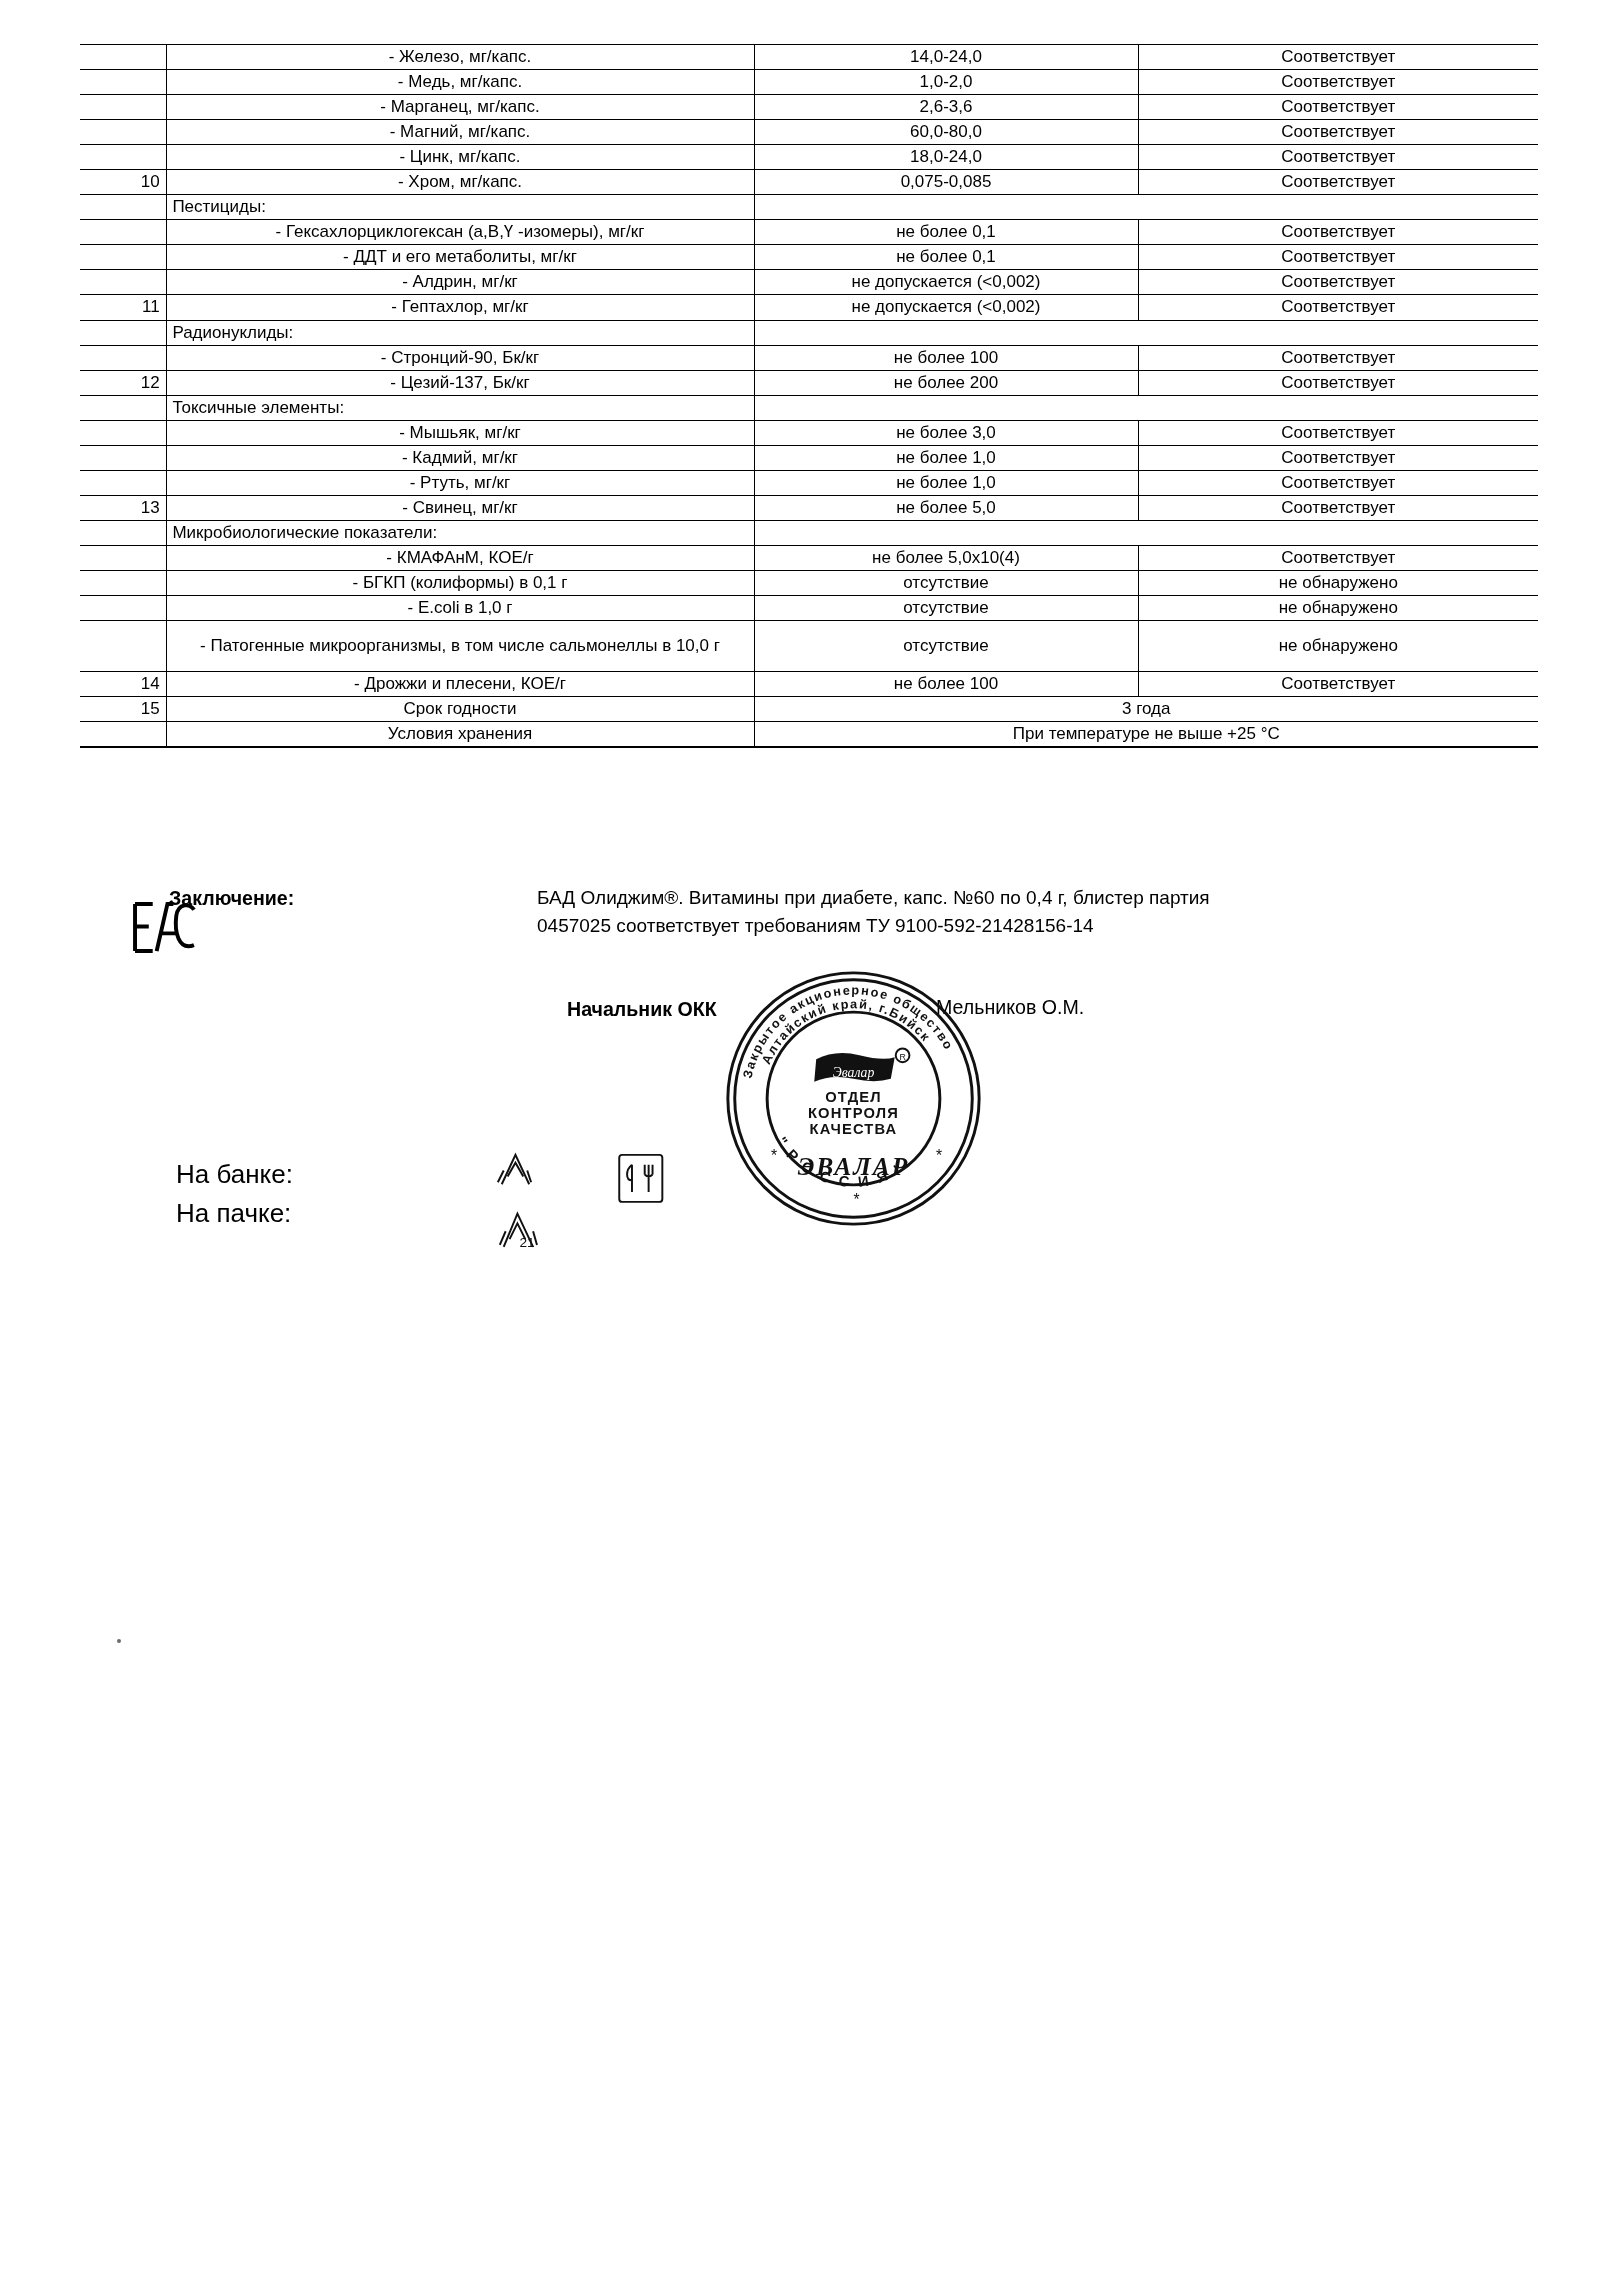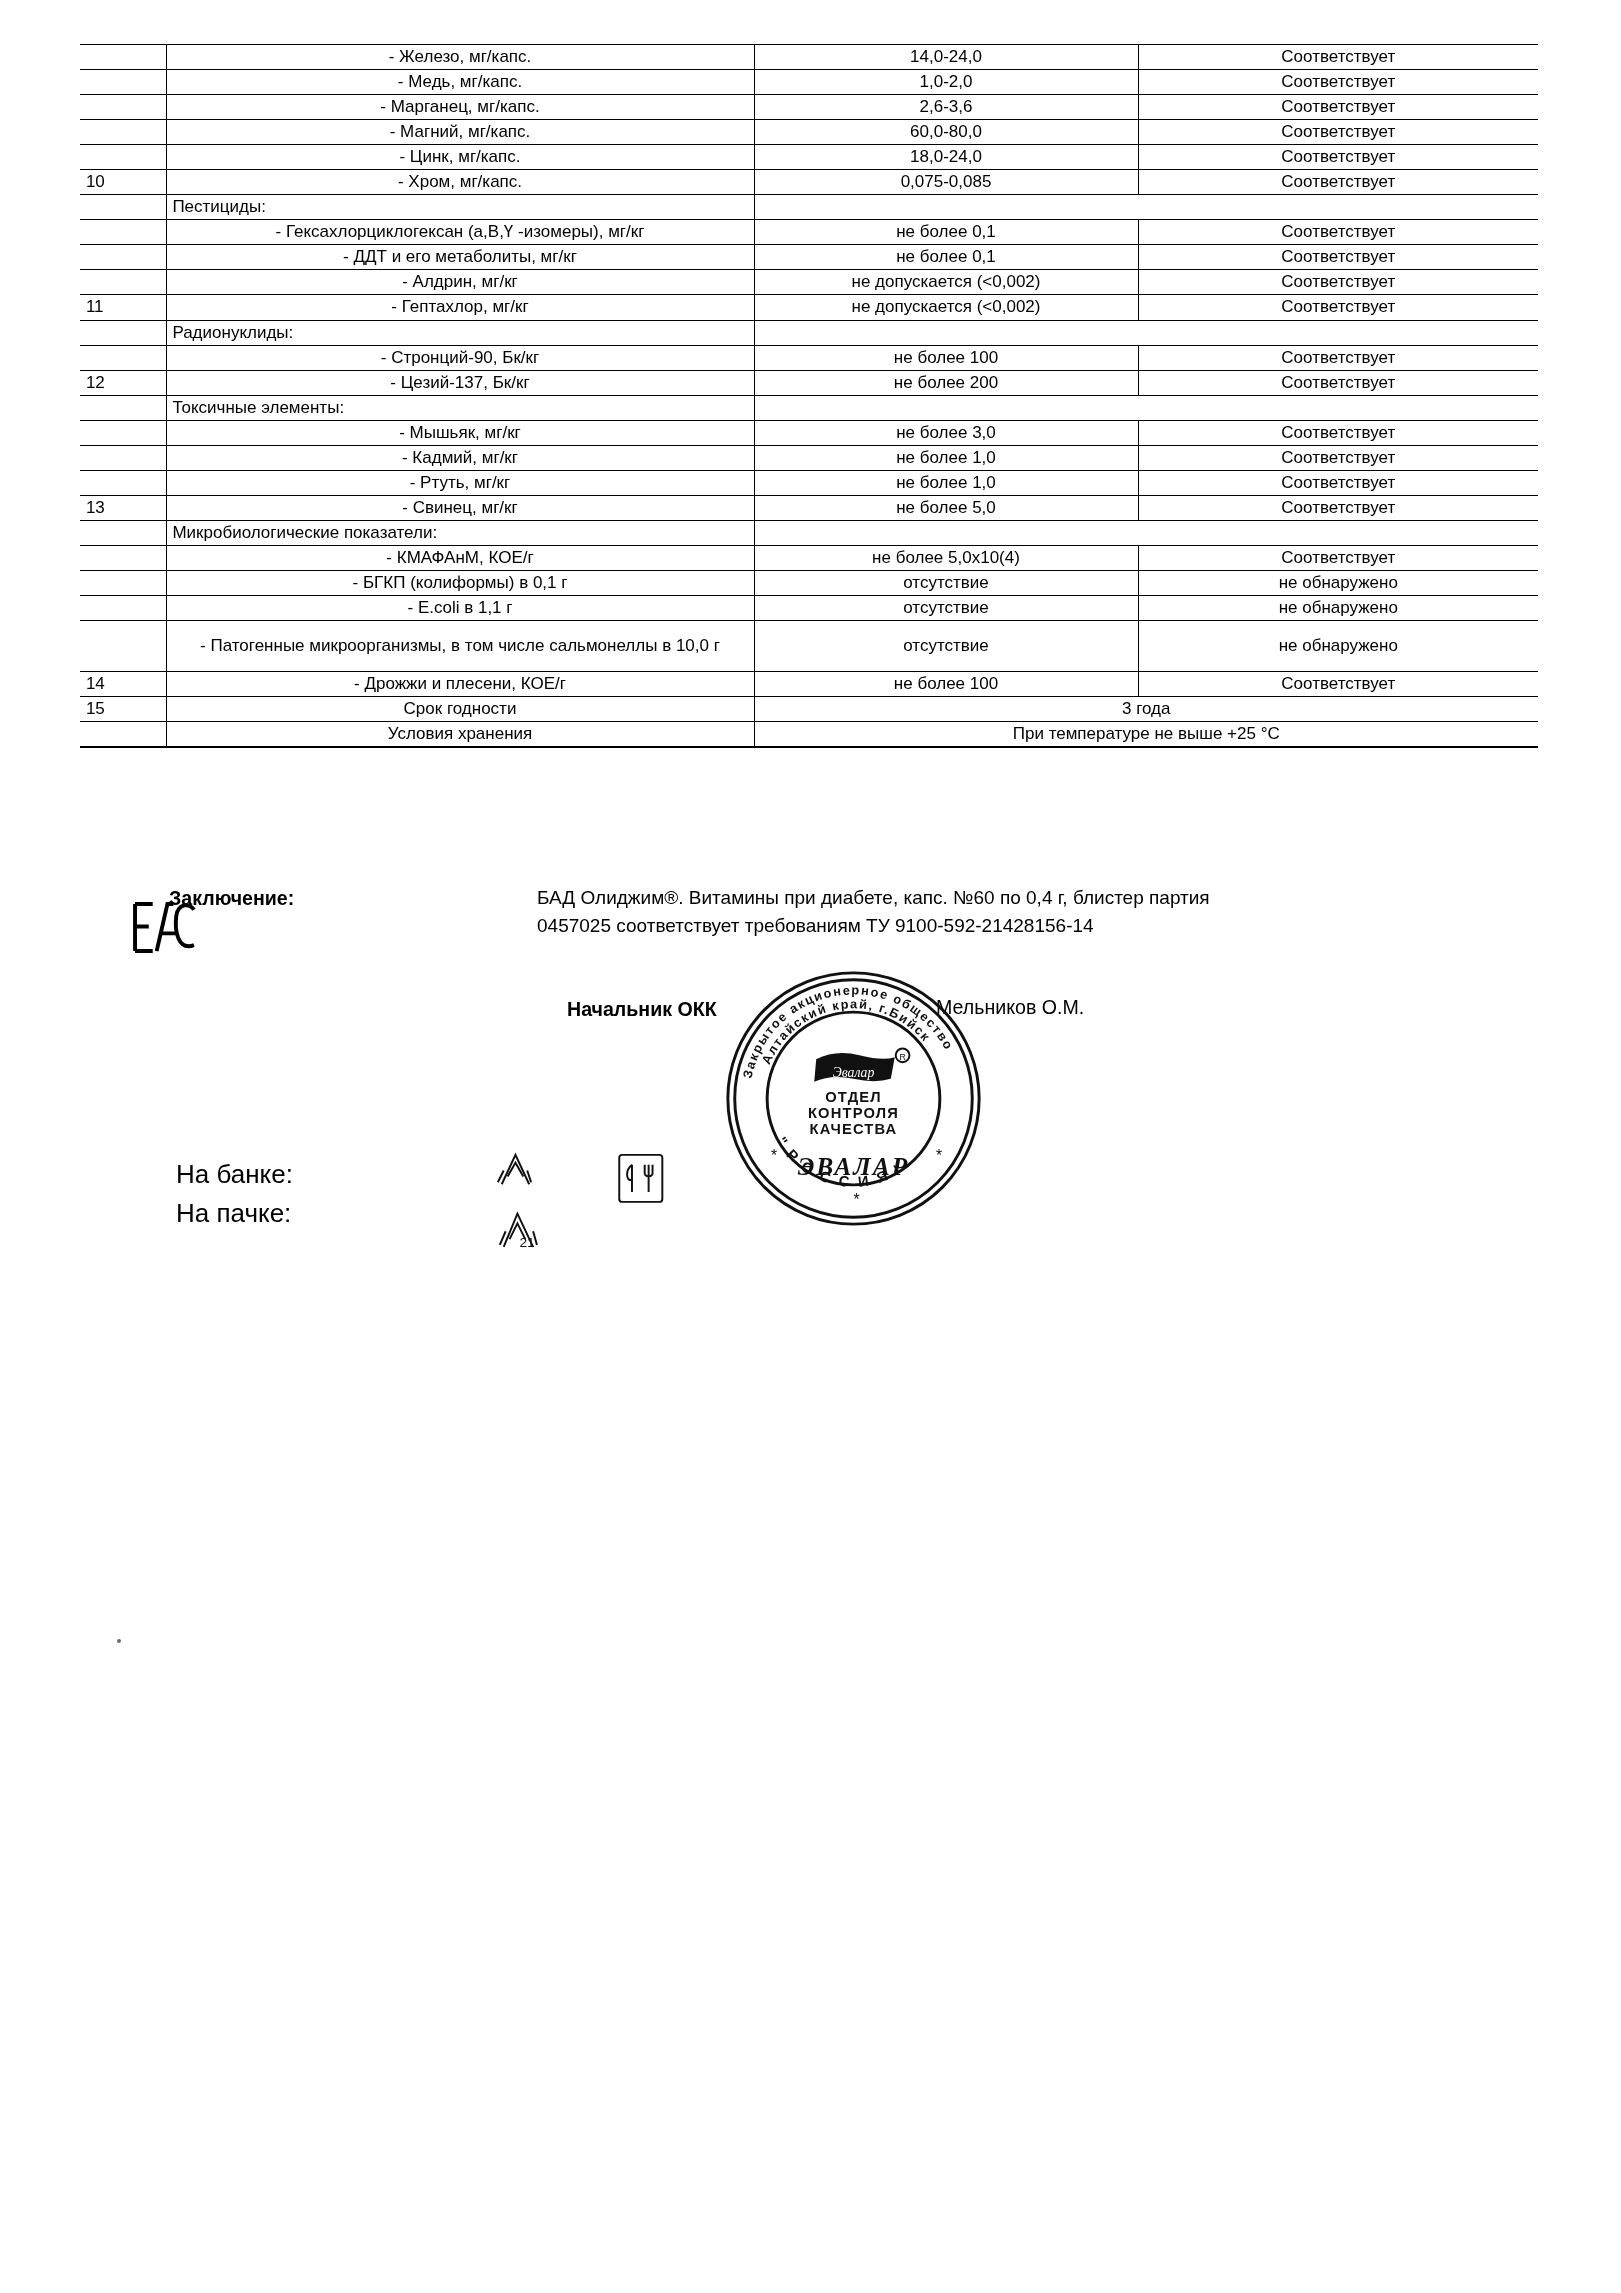--- a/index.html
+++ b/index.html
@@ -35,21 +35,21 @@
     font-size: 17px;
   }
   .spec-table td {
     border: 1px solid #000;
     padding: 2px 5.9px;
     vertical-align: middle;
     line-height: 1.18;
     height: 24.5px;
     box-sizing: border-box;
   }
-  .col-num   { width: 86px;  text-align: left; }
+  .col-num   { width: 86px;  text-align: right; }
   .col-name  { width: 588px; text-align: center; }
   .col-val   { width: 384px; text-align: center; }
   .col-res   { width: 400px; text-align: center; }
 
   .no-left-border  { border-left: none !important; }
   .no-right-border { border-right: none !important; }
   .blank { border: none !important; }
 
   .group-head { text-align: left; }
   .thick-bottom { border-bottom: 2px solid #000 !important; }
@@ -291,21 +291,21 @@
 
       <tr>
         <td class="col-num no-left-border"></td>
         <td class="col-name">- БГКП (колиформы)    в 0,1 г</td>
         <td class="col-val">отсутствие</td>
         <td class="col-res no-right-border">не обнаружено</td>
       </tr>
 
       <tr>
         <td class="col-num no-left-border"></td>
-        <td class="col-name">- E.coli  в 1,1 г</td>
+        <td class="col-name">- E.coli  в 1,0 г</td>
         <td class="col-val">отсутствие</td>
         <td class="col-res no-right-border">не обнаружено</td>
       </tr>
 
       <tr style="height:51px">
         <td class="col-num no-left-border"></td>
         <td class="col-name" style="height:51px">- Патогенные микроорганизмы, в том числе сальмонеллы   в 10,0 г</td>
         <td class="col-val">отсутствие</td>
         <td class="col-res no-right-border">не обнаружено</td>
       </tr>

